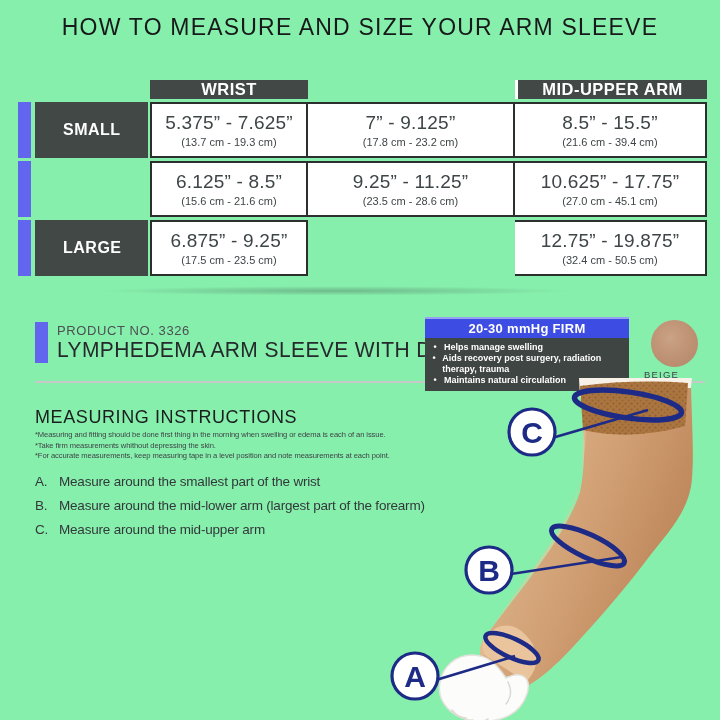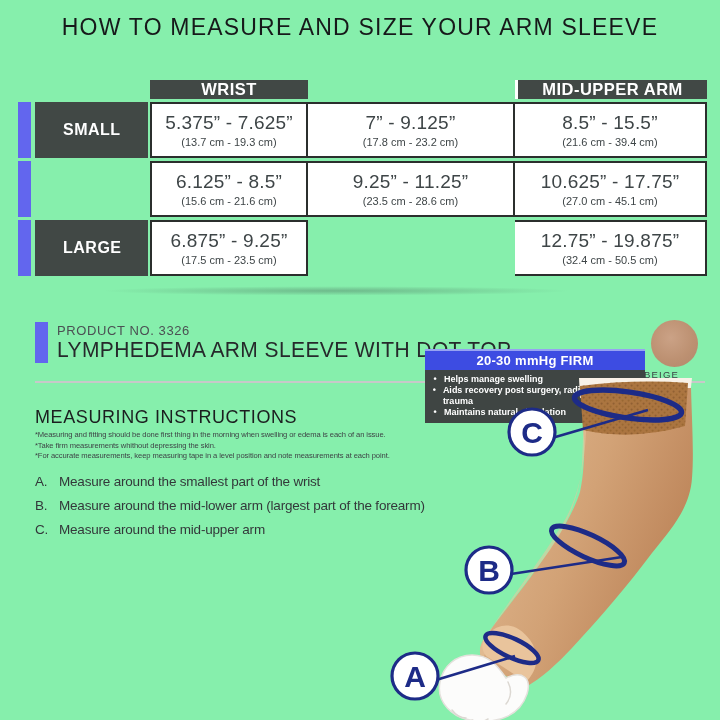--- a/index.html
+++ b/index.html
@@ -40,21 +40,21 @@
   .table-shadow{
     position:absolute;left:12px;top:285px;width:648px;height:13px;
     background:radial-gradient(ellipse 50% 50% at 50% 45%,rgba(55,65,65,0.30) 0%,rgba(55,65,65,0.12) 45%,rgba(55,65,65,0) 72%);
   }
   
   .prod-bar{position:absolute;left:35px;top:322px;width:13px;height:41px;background:#6266ee;}
   .prod-no{position:absolute;left:57px;top:323px;font-size:13px;letter-spacing:0.6px;color:#4b5053;}
   .prod-name{position:absolute;left:57px;top:337px;font-size:21px;letter-spacing:0.4px;color:#26292b;transform:scaleY(1.04);transform-origin:left top;}
   .divider{position:absolute;left:35px;top:381px;width:670px;height:2px;background:#c7c9c9;}
   
-  .badge{position:absolute;left:425px;top:317px;width:220px;margin-top:32px;}
+  .badge{position:absolute;left:425px;top:317px;width:204px;}
   .badge-top{
     background:#3d4ce2;border-top:2px solid #96a3f2;color:#ffffff;height:19px;
     display:flex;align-items:center;justify-content:center;font-size:13px;font-weight:bold;letter-spacing:0.3px;
   }
   .badge-body{background:#3f4543;padding:4px 6px 5px 6px;}
   .badge-body .b-row{display:flex;gap:5px;color:#ffffff;font-size:9px;font-weight:bold;line-height:11px;}
   .badge-body .b-dot{width:8px;text-align:center;}
   
   .swatch{position:absolute;left:651px;top:320px;width:47px;height:47px;border-radius:50%;
     background:radial-gradient(circle at 42% 38%,#cba286 0%,#bd9172 55%,#b2866a 100%);}

